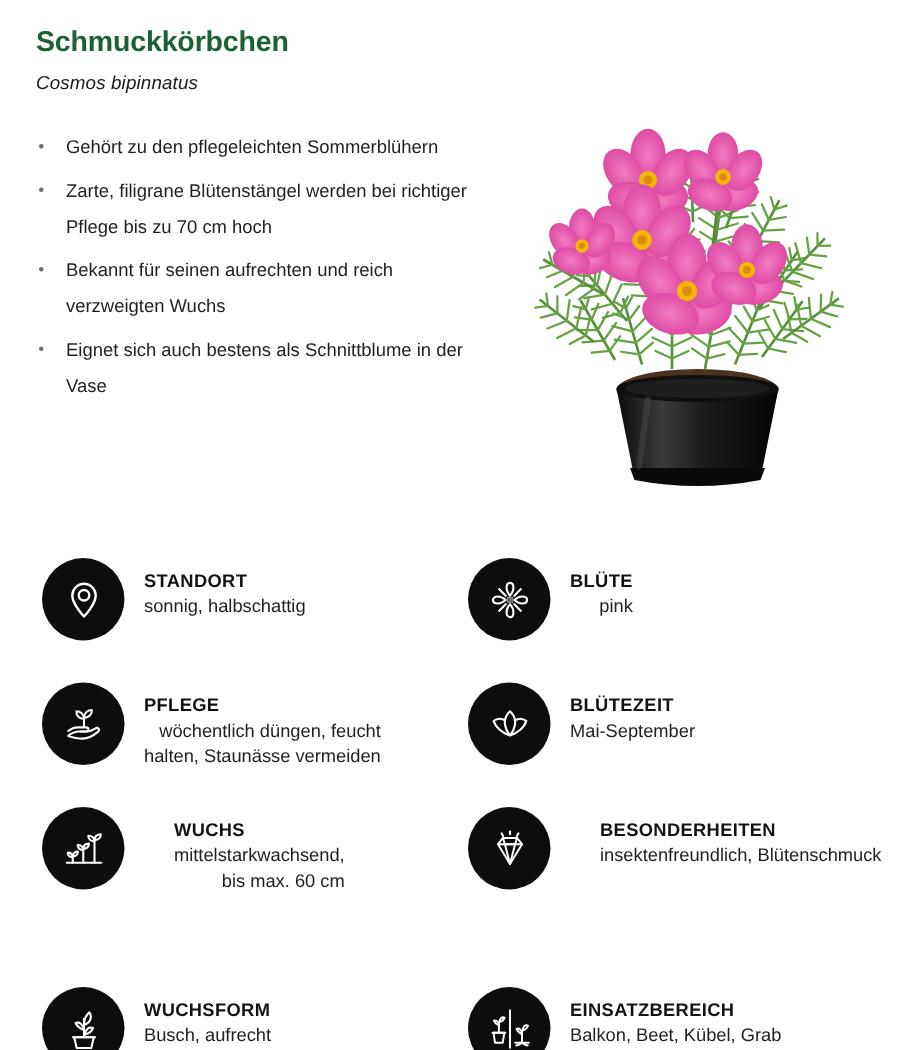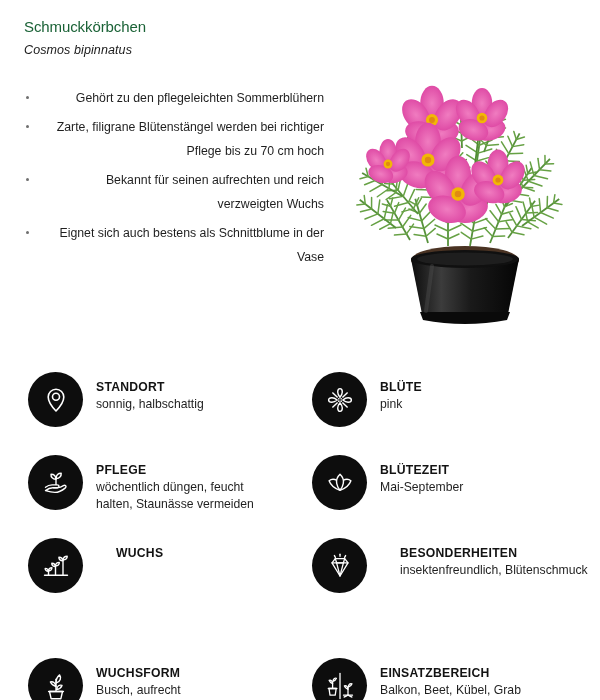--- a/index.html
+++ b/index.html
@@ -17,22 +17,22 @@
   }
 
   
   #header {
     position: absolute;
     left: 24px;
     top: 18px;
     width: 320px;
   }
   #plant-title {
-    font-size: 15px;
-    font-weight: 400;
+    font-size: 19px;
+    font-weight: 700;
     color: #1a6236;
     letter-spacing: -0.1px;
     line-height: 1.2;
     margin: 0;
   }
   #plant-subtitle {
     font-size: 12.5px;
     font-style: italic;
     color: #1a1a1a;
     margin-top: 7px;
@@ -49,21 +49,20 @@
     margin: 0;
     padding: 0;
   }
   #features li {
     position: relative;
     padding-left: 20px;
     font-size: 12.3px;
     line-height: 24px;
     color: #1f1f1f;
     margin-bottom: 5px;
-    text-align: right;
   }
   #features li .dot {
     position: absolute;
     left: 2px;
     top: 10px;
     width: 3px;
     height: 3px;
     border-radius: 50%;
     background: #6f6f6f;
   }
@@ -107,20 +106,21 @@
     letter-spacing: 0.25px;
     color: #131313;
     line-height: 1.25;
   }
   .attr-value {
     font-size: 12.2px;
     color: #1f1f1f;
     line-height: 16.5px;
     margin-top: 1px;
     white-space: pre-line;
+    text-align: right;
   }
 
   .col-left  { left: 28px;  }
   .col-right { left: 312px; }
   .row-1 { top: 372px; }
   .row-2 { top: 455px; }
   .row-3 { top: 538px; gap: 20px; }
   .row-4 { top: 658px; }
 </style>
 </head>
@@ -289,20 +289,22 @@
       <line x1="16.5" y1="26.2" x2="16.5" y2="16.5"></line>
       <path d="M16.5 17.6c-.2-2.1-1.8-3.3-3.7-3.3-.2 1.9 1.5 3.5 3.7 3.3z"></path>
       <path d="M16.5 16.8c.2-2.2 1.8-3.4 3.8-3.4.2 2-1.6 3.6-3.8 3.4z"></path>
       <line x1="24" y1="26.2" x2="24" y2="10.5"></line>
       <path d="M24 11.8c-.3-2.3-2-3.6-4.1-3.6-.2 2.1 1.7 3.8 4.1 3.6z"></path>
       <path d="M24 10.9c.3-2.4 2-3.7 4.2-3.7.2 2.2-1.8 3.9-4.2 3.7z"></path>
     </svg>
   </div>
   <div class="attr-text">
     <div class="attr-label">WUCHS</div>
+    <div class="attr-value">mittelstarkwachsend,
+bis max. 60 cm</div>
   </div>
 </div>
 
 <div class="attr-item col-left row-4">
   <div class="badge">
     <svg width="34" height="34" viewBox="0 0 34 34" fill="none" stroke="#ffffff" stroke-width="1.4" stroke-linecap="round" stroke-linejoin="round">
       <path d="M10.5 22.5h13l-1.6 7.2h-9.8z"></path>
       <line x1="9.6" y1="22.5" x2="24.4" y2="22.5"></line>
       <path d="M17 22.3V10.2"></path>
       <path d="M17 14.2c0-3.6 1.3-6.6 3.6-8.3 1.9 2.6 1 7-3.6 8.3z"></path>

